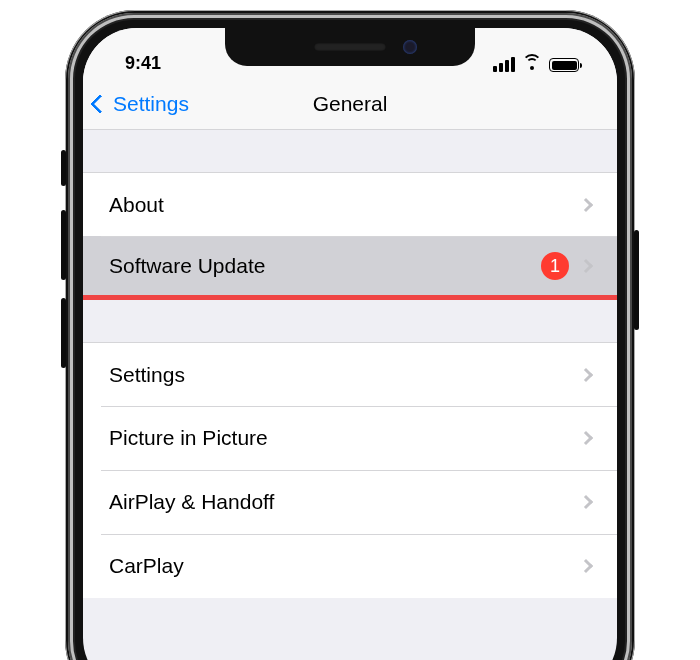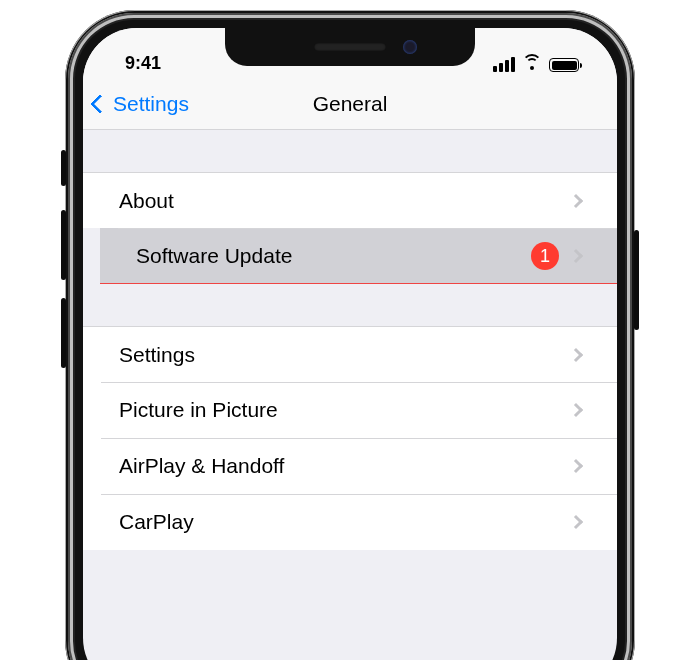--- a/index.html
+++ b/index.html
@@ -127,35 +127,35 @@
       border-radius: 1px;
       margin-right: 2px;
     }
     .nav-title { font-size: 21px; font-weight: 400; text-align: center; }
     
     .group-gap { height: 42px; background: #efeff4; }
     .row {
       background: #fff;
       display: flex;
       align-items: center;
-      padding: 0 36px;
-      height: 56px;
+      padding: 0 26px;
+      height: 64px;
       font-size: 21px;
       color: #000;
       position: relative;
       justify-content: space-between;
     }
     .row + .row::before {
       content:"";
       position: absolute;
       left: 18px; right: 0; top: 0;
       height: 1px; background: #d5d5d8;
     }
     .row.first-in-group { border-top: 1px solid #d5d5d8; }
-    .row.last-in-group { border-bottom: 1px solid #ef4444; margin-left: 17px; }
+    .row.last-in-group { border-bottom: 5px solid #ef4444; }
     .row.selected { background: #d1d1d6; }
     .row-label { flex: 1; }
     .badge {
       background: #ff3b30; color: #fff;
       min-width: 28px; height: 28px; line-height: 28px;
       border-radius: 14px;
       text-align: center; font-size: 18px;
       padding: 0 6px;
       margin-right: 12px;
     }

